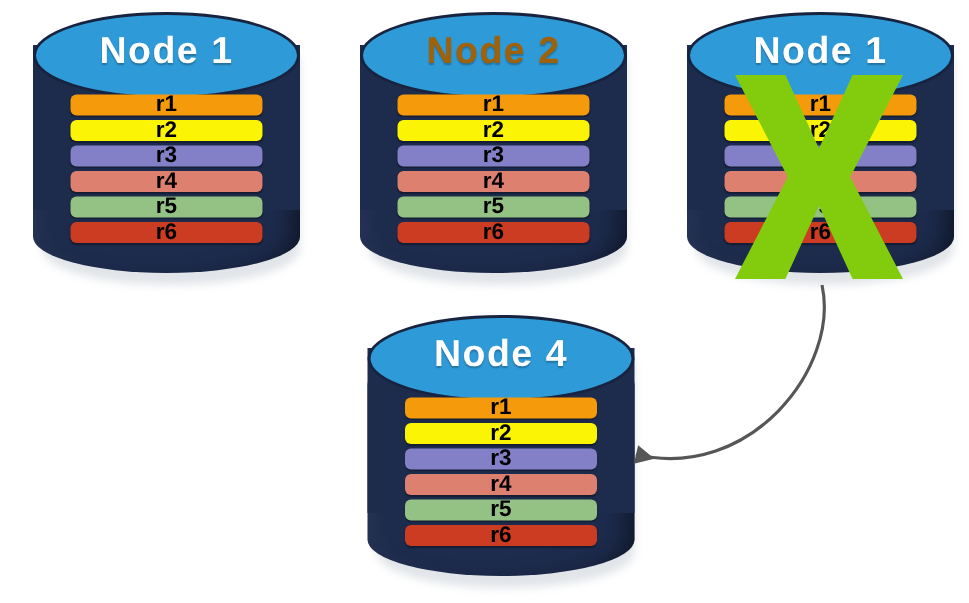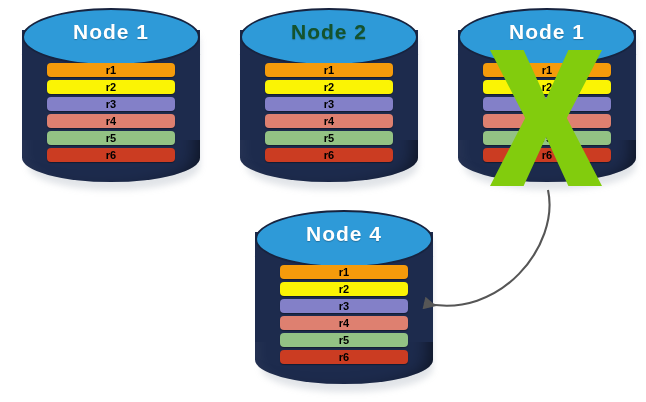--- a/index.html
+++ b/index.html
@@ -64,21 +64,21 @@
     border: 2px solid #17233f;
     box-sizing: border-box;
   }
   .node-title {
     position: absolute;
     left: 0;
     top: 12px;
     width: 178px;
     text-align: center;
     color: #ffffff;
-    font-size: 21px;
+    font-size: 25px;
     font-weight: bold;
     letter-spacing: 1px;
     text-shadow: 0 1px 1px rgba(0,0,0,0.25);
     z-index: 4;
     pointer-events: none;
   }
 
   
   .rows {
     position: absolute;
@@ -95,21 +95,21 @@
     box-shadow: 0 1px 1px rgba(0,0,0,0.35);
   }
   .row-label {
     position: absolute;
     left: 0;
     top: 0;
     width: 100%;
     height: 14px;
     line-height: 14px;
     text-align: center;
-    font-size: 11px;
+    font-size: 15px;
     font-weight: bold;
     color: #000000;
   }
 
   
   .cross {
     position: absolute;
     z-index: 6;
     pointer-events: none;
   }
@@ -156,21 +156,21 @@
           <div class="row" style="background: rgb(203, 60, 34);">
             <span class="row-label">r6</span>
           </div>
         </div>
       </div>
       <div class="node" style="left: 240px; top: 8px;">
         <div class="node-shadow"></div>
         <div class="node-body" style="background: rgb(29, 43, 77);"></div>
         <div class="node-body-cut" style="background: rgb(29, 43, 77);"></div>
         <div class="node-top" style="background: rgb(46, 154, 216);"></div>
-        <div class="node-title" style="color: #14532d;">Node  2</div>
+        <div class="node-title" style="color: #a16207;">Node  2</div>
         <div class="rows">
           <div class="row" style="background: rgb(245, 155, 11);">
             <span class="row-label">r1</span>
           </div>
           <div class="row" style="background: rgb(251, 244, 4);">
             <span class="row-label">r2</span>
           </div>
           <div class="row" style="background: rgb(131, 128, 200);">
             <span class="row-label">r3</span>
           </div>
@@ -205,21 +205,21 @@
             <span class="row-label">r4</span>
           </div>
           <div class="row" style="background: rgb(147, 194, 132);">
             <span class="row-label">r5</span>
           </div>
           <div class="row" style="background: rgb(203, 60, 34);">
             <span class="row-label">r6</span>
           </div>
         </div>
       </div>
-      <div class="node" style="left: 245px; top: 210px; margin-left: 10px;">
+      <div class="node" style="left: 245px; top: 210px;">
         <div class="node-shadow"></div>
         <div class="node-body" style="background: rgb(29, 43, 77);"></div>
         <div class="node-body-cut" style="background: rgb(29, 43, 77);"></div>
         <div class="node-top" style="background: rgb(46, 154, 216);"></div>
         <div class="node-title" style="color: rgb(255, 255, 255);">Node  4</div>
         <div class="rows">
           <div class="row" style="background: rgb(245, 155, 11);">
             <span class="row-label">r1</span>
           </div>
           <div class="row" style="background: rgb(251, 244, 4);">

